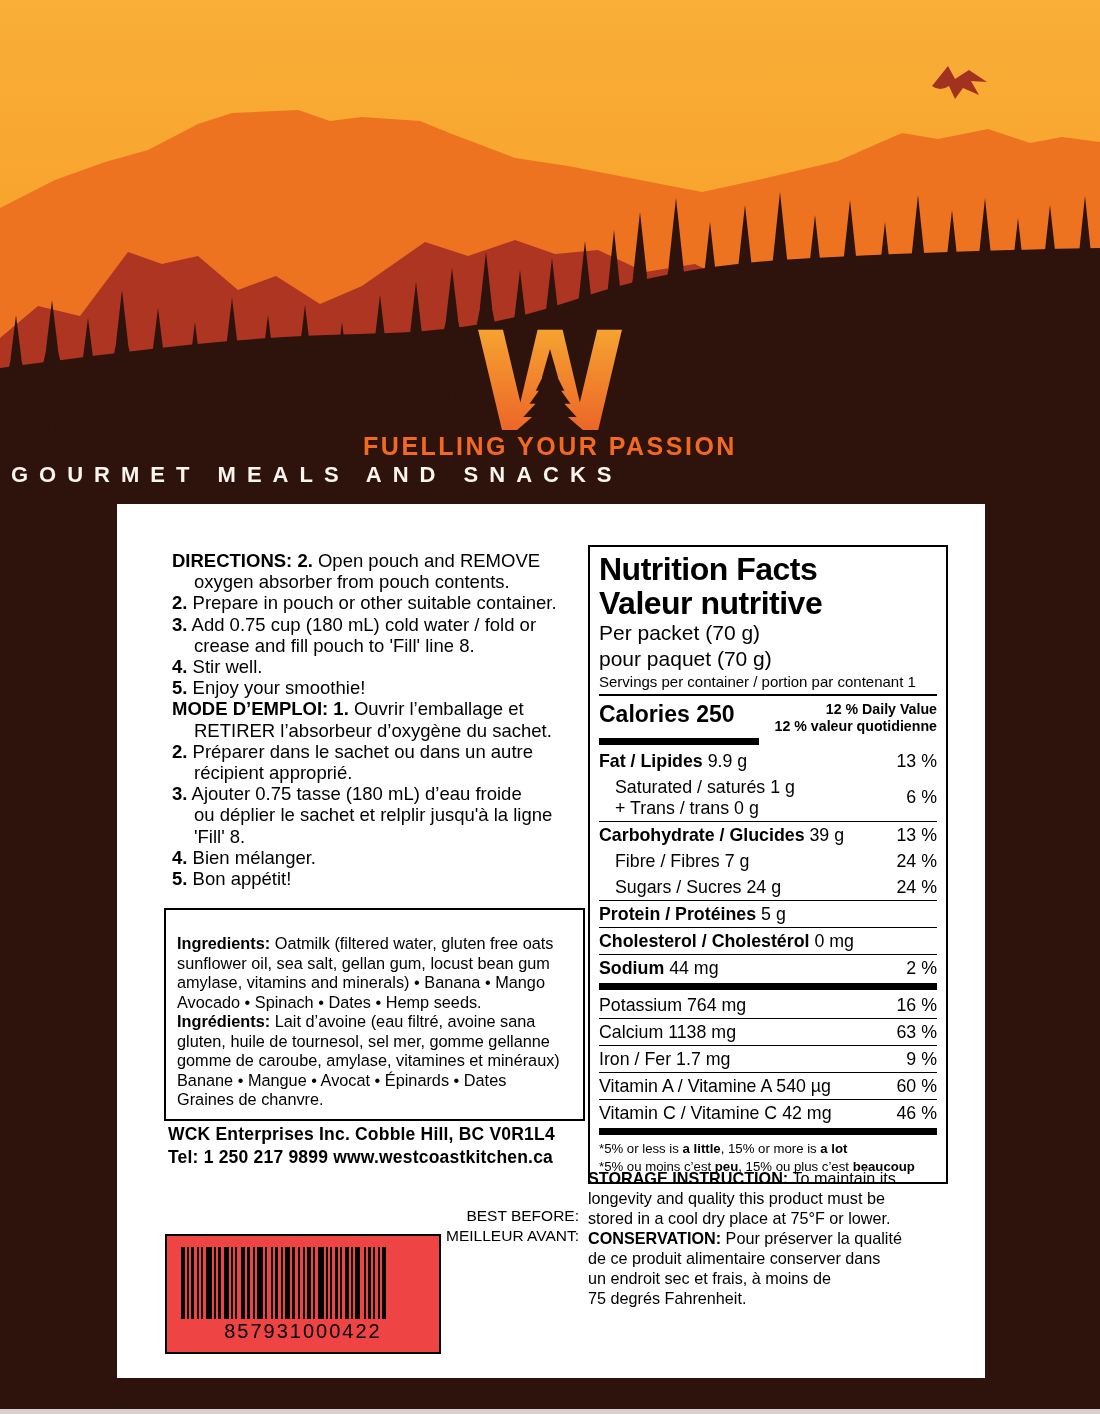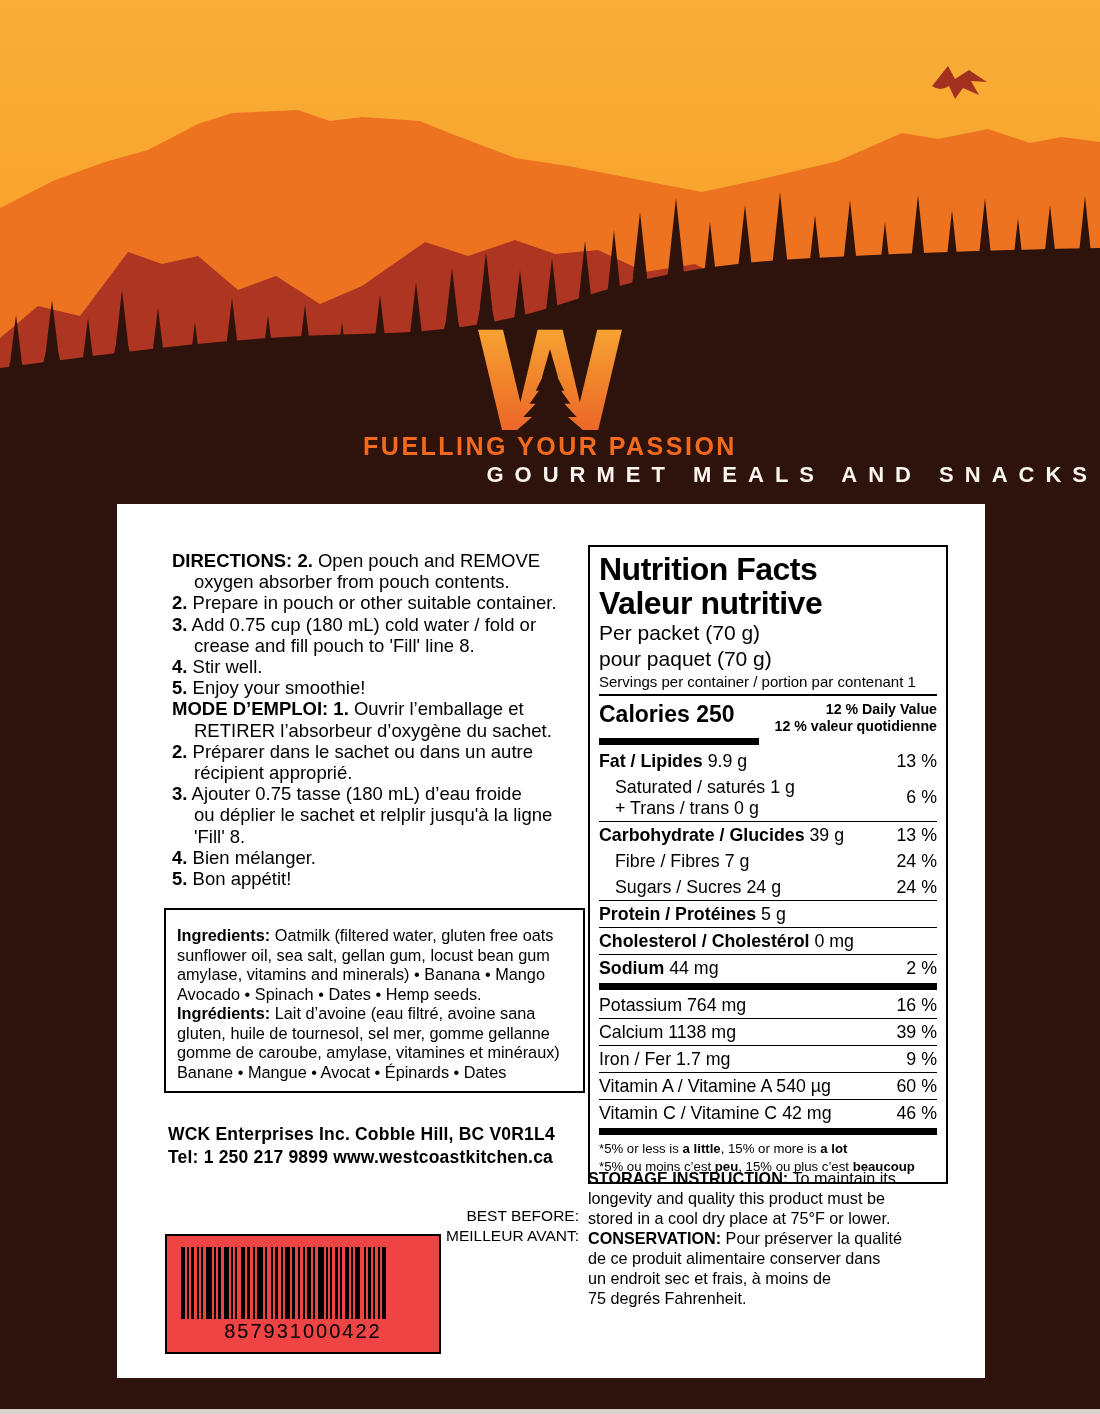--- a/index.html
+++ b/index.html
@@ -6,29 +6,29 @@
   body{background:#2E130D; font-family:"Liberation Sans", sans-serif;}
   .page{position:relative; width:1100px; height:1414px; overflow:hidden; background:var(--silhouette,#2E130D);}
   .landscape{position:absolute; left:0; top:0; display:block;}
   .m-orange{fill:var(--mountain-orange,#EE7321);}
   .m-red{fill:var(--mountain-red,#AD3522);}
   .dark{fill:var(--silhouette,#2E130D);}
   .bird{fill:var(--bird-red,#A33120);}
   .logo-svg{position:absolute; left:475px; top:327px;}
   .tagline{position:absolute; left:0; top:432px; width:1100px; text-align:center;
     font-size:25px; font-weight:bold; letter-spacing:2.5px; color:var(--accent-orange,#F26A1F);}
-  .subtitle{position:absolute; left:0; top:462px; width:1098px; text-align:right;
+  .subtitle{position:absolute; left:0; top:462px; width:1098px; text-align:left;
     font-size:22px; font-weight:600; letter-spacing:11px; text-indent:11px; color:#FBF5EF;}
   .label{position:absolute; left:117px; top:504px; width:868px; height:874px; background:#fff; color:#000;}
   .segline{white-space:nowrap;}
   .segline .b{font-weight:bold;}
   .directions{position:absolute; left:55px; top:46px; width:440px; font-size:18.5px; line-height:21.2px;}
   .directions .segline.ind{padding-left:22px;}
   .ingredients{position:absolute; left:47px; top:404px; width:396px; border:2px solid #000;
-    padding:16px 10px 9px 11px; font-size:16.3px; line-height:19.5px;}
+    padding:24px 10px 9px 11px; font-size:16.3px; line-height:19.5px;}
   .company{position:absolute; left:51px; top:619px; font-size:17.5px; font-weight:bold; line-height:23px; letter-spacing:0.2px;}
   .bestbefore{position:absolute; left:240px; top:702px; width:222px; text-align:right;
     font-size:15.5px; font-weight:normal; line-height:20px;}
   .barcode{position:absolute; left:48px; top:730px; width:272px; height:116px; border:2px solid #000; background:#ef4444;}
   .bars{display:flex; align-items:flex-start; height:72px; margin:11px 14px 0 14px; overflow:hidden;}
   .bars div{background:#000; height:100%; flex:0 0 auto;}
   .barcode-num{text-align:center; font-size:20px; letter-spacing:2px; margin-top:1px;}
   .nutrition{position:absolute; left:471px; top:41px; width:360px; border:2.5px solid #000;
     box-sizing:border-box; padding:5px 9px 0 9px;}
   .n-title{font-size:32px; font-weight:bold; line-height:34px; letter-spacing:-0.5px;}
@@ -108,20 +108,21 @@
 
     <div class="ingredients">
         <div class="segline"><span class="b">Ingredients:</span><span> Oatmilk (filtered water, gluten free oats</span></div>
         <div class="segline"><span>sunflower oil, sea salt, gellan gum, locust bean gum</span></div>
         <div class="segline"><span>amylase, vitamins and minerals) • Banana • Mango</span></div>
         <div class="segline"><span>Avocado • Spinach • Dates • Hemp seeds.</span></div>
         <div class="segline"><span class="b">Ingrédients:</span><span> Lait d’avoine (eau filtré, avoine sana</span></div>
         <div class="segline"><span>gluten, huile de tournesol, sel mer, gomme gellanne</span></div>
         <div class="segline"><span>gomme de caroube, amylase, vitamines et minéraux)</span></div>
         <div class="segline"><span>Banane • Mangue • Avocat • Épinards • Dates</span></div>
+        <div class="segline"><span>Graines de chanvre.</span></div>
       </div>
 
     <div class="company">
       <div>WCK Enterprises Inc. Cobble Hill, BC V0R1L4</div>
       <div>Tel: 1 250 217 9899 www.westcoastkitchen.ca</div>
     </div>
 
     <div class="bestbefore">
       <div>BEST BEFORE:</div>
       <div>MEILLEUR AVANT:</div>
@@ -222,21 +223,21 @@
             <div class="n-dv">2 %</div>
           </div>
           <div class="rule-thick"></div>
           <div class="n-row">
             <div class="n-name"><span>Potassium 764 mg</span></div>
             <div class="n-dv">16 %</div>
           </div>
           <div class="rule-thin"></div>
           <div class="n-row">
             <div class="n-name"><span>Calcium 1138 mg</span></div>
-            <div class="n-dv">39 %</div>
+            <div class="n-dv">63 %</div>
           </div>
           <div class="rule-thin"></div>
           <div class="n-row">
             <div class="n-name"><span>Iron / Fer 1.7 mg</span></div>
             <div class="n-dv">9 %</div>
           </div>
           <div class="rule-thin"></div>
           <div class="n-row">
             <div class="n-name"><span>Vitamin A / Vitamine A 540 µg</span></div>
             <div class="n-dv">60 %</div>

